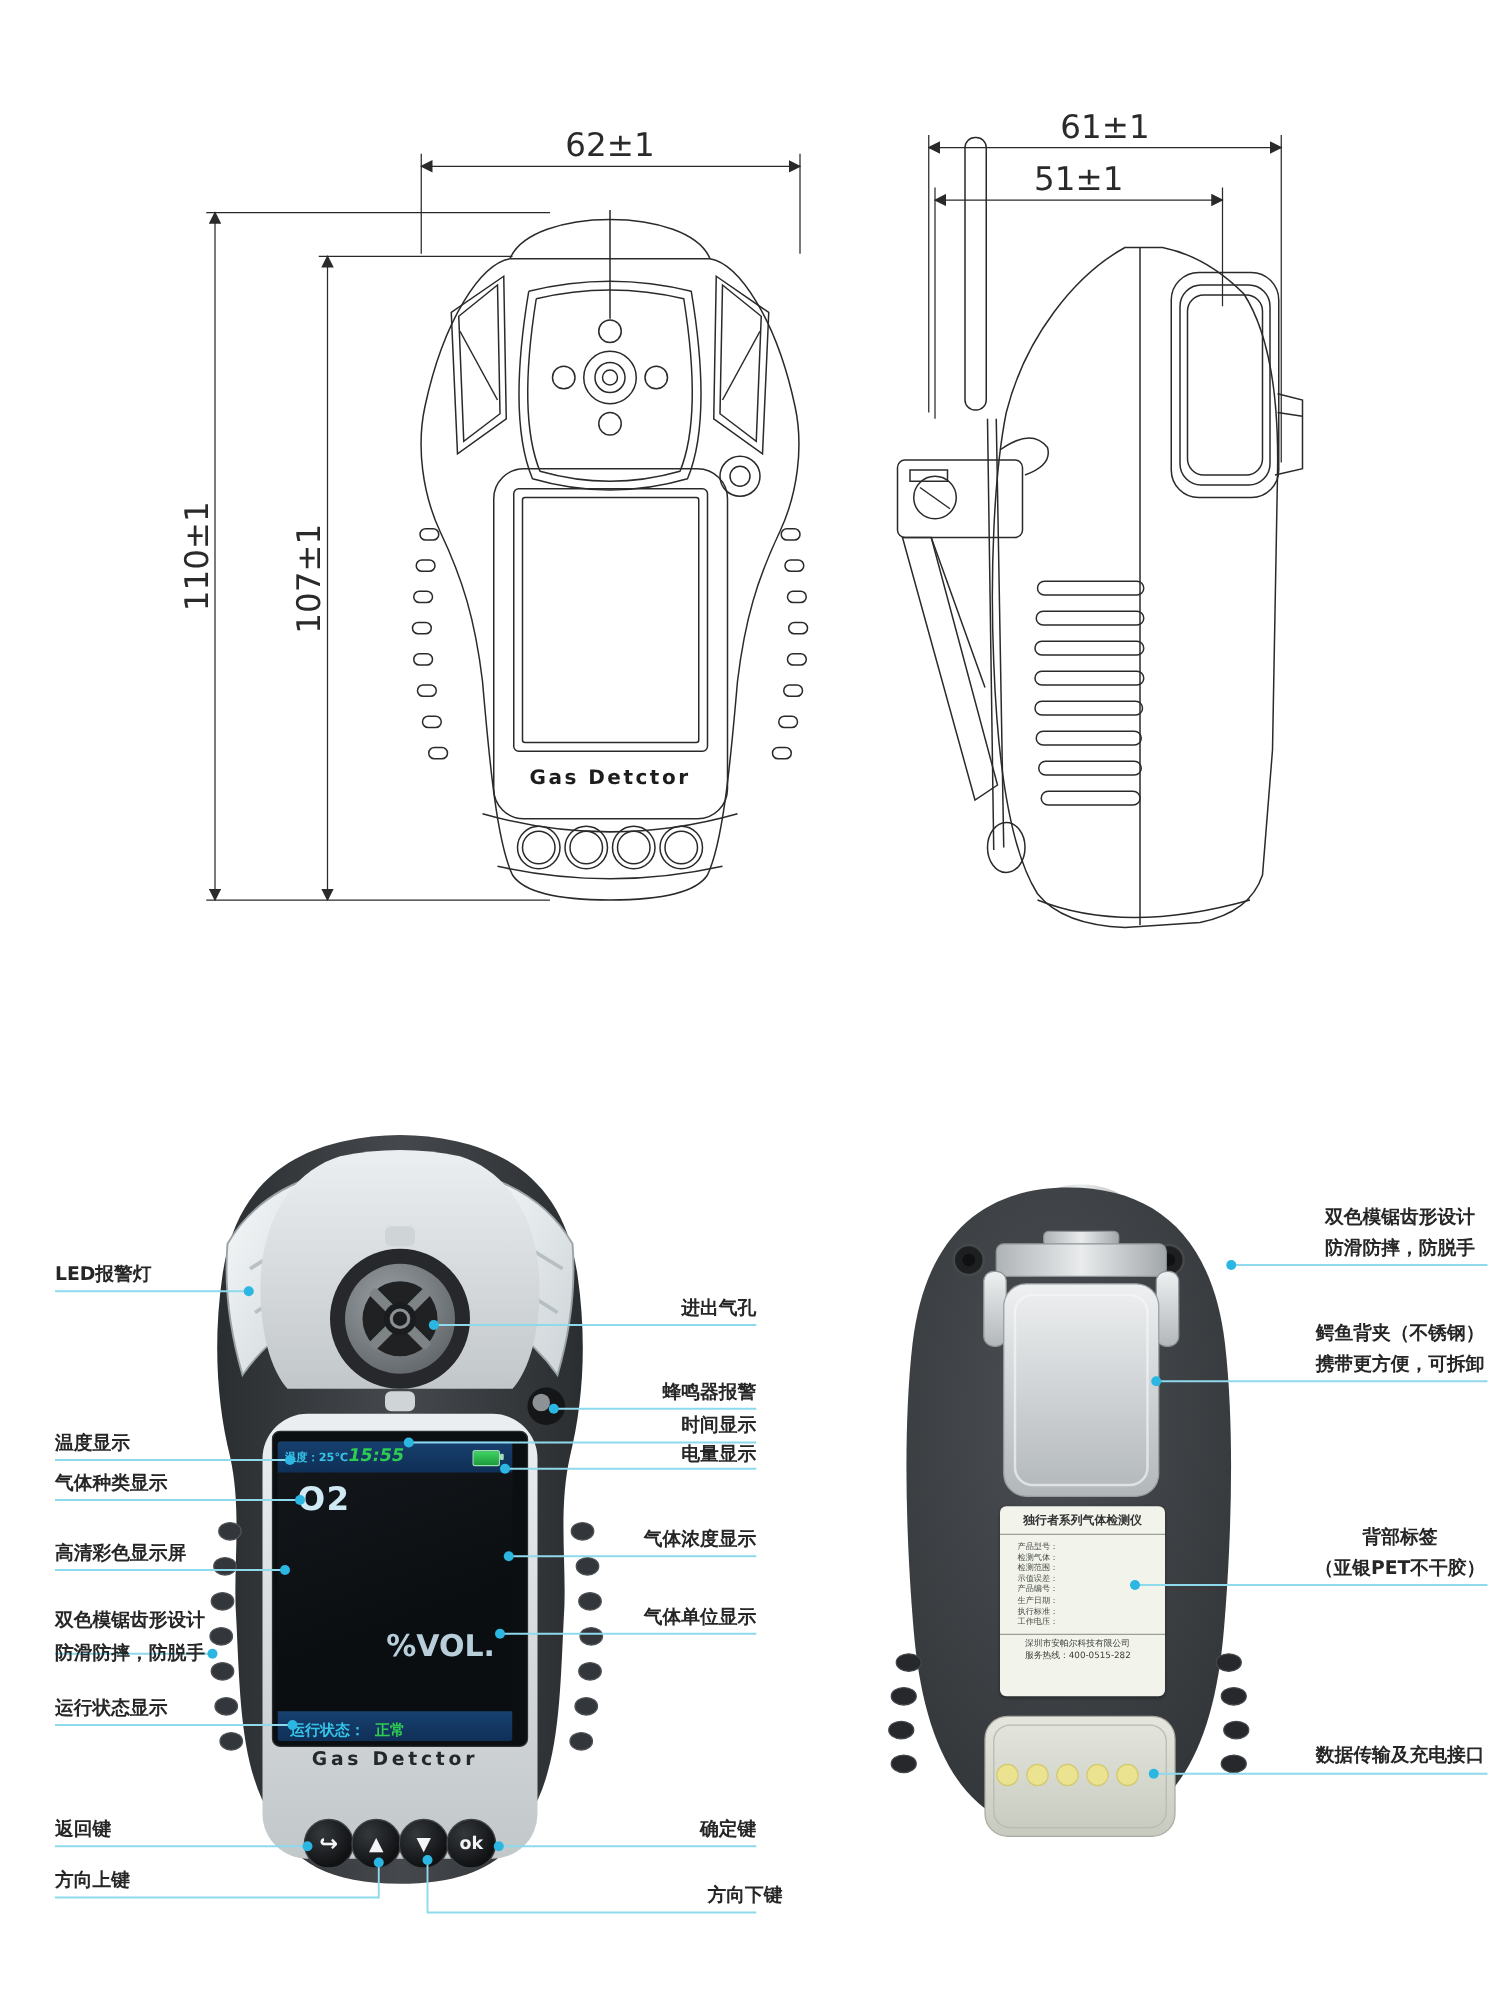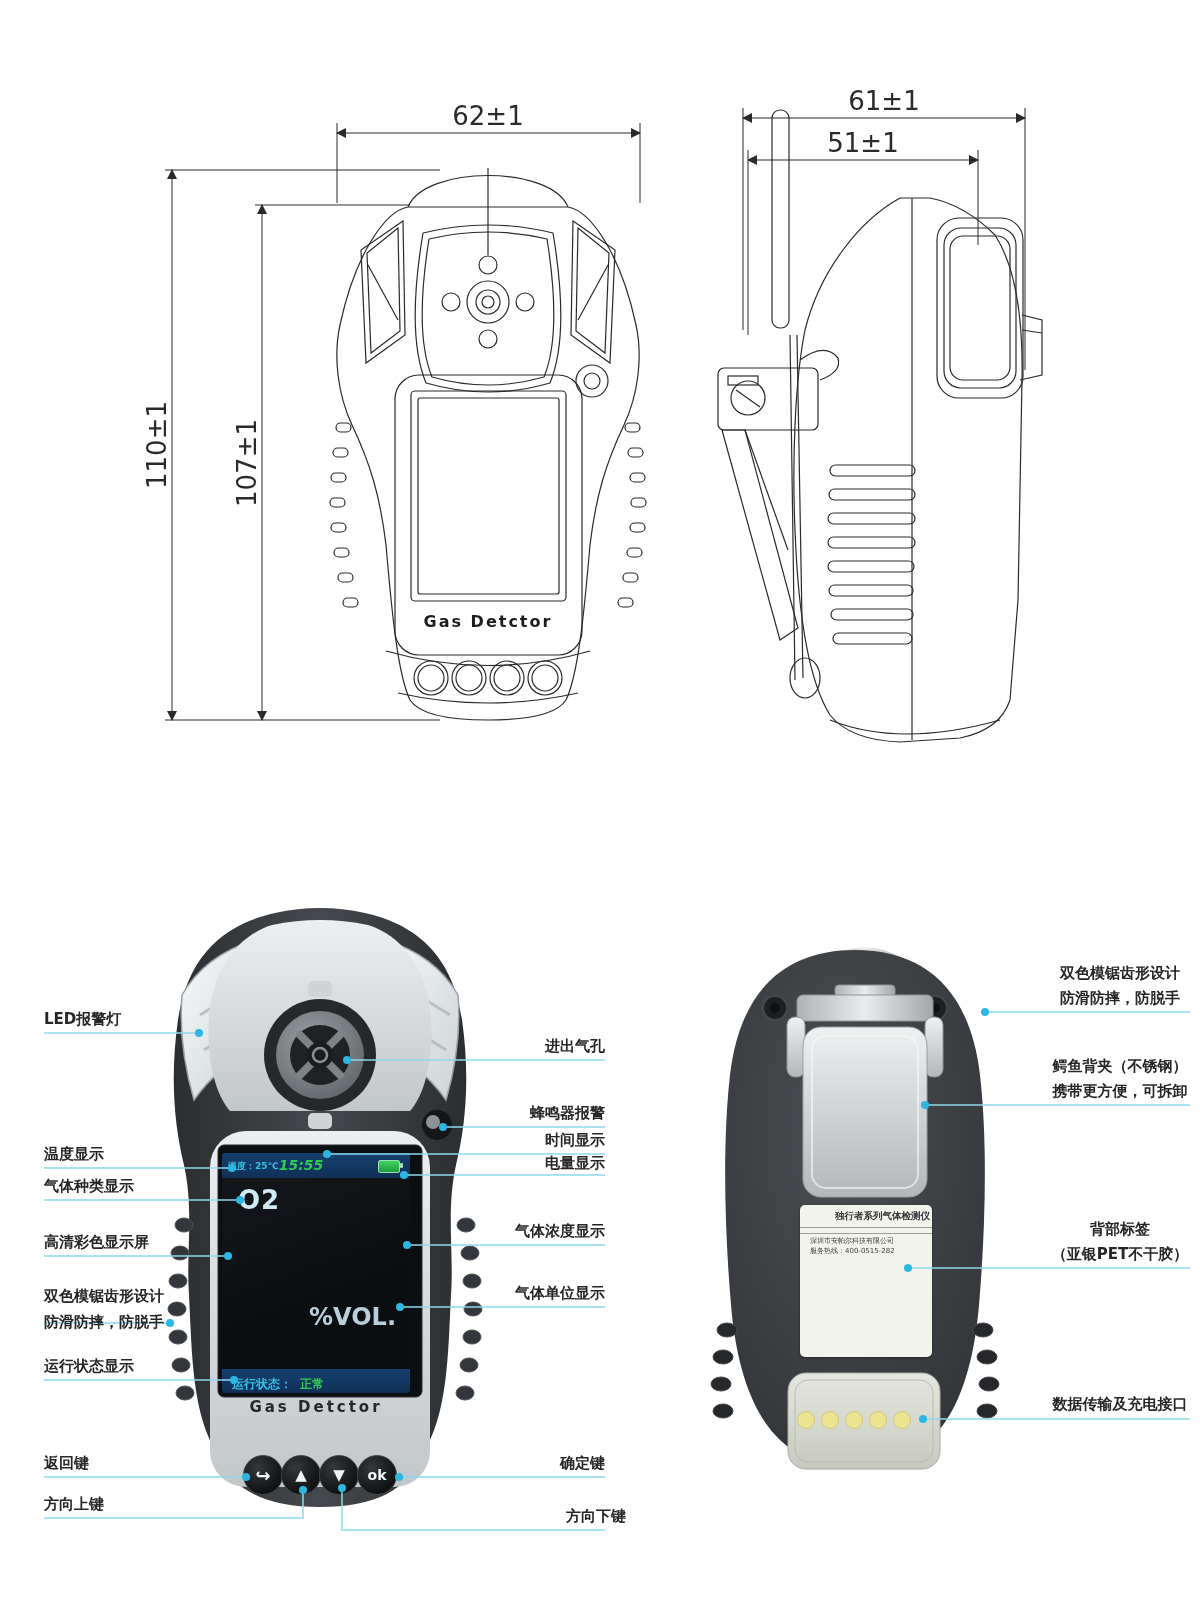--- a/index.html
+++ b/index.html
@@ -27,25 +27,25 @@
   .sbar.bot{padding:4px 0 0 10px;box-sizing:border-box;}
   #brand-photo{position:absolute;left:222px;top:1398px;width:188px;text-align:center;
                font-size:15px;font-weight:bold;letter-spacing:3px;color:#23282b;}
   .devbtn{position:absolute;width:40px;height:40px;border-radius:50%;
           background:radial-gradient(circle at 35% 30%,#35383b,#101214 70%);
           color:#f2f4f5;display:flex;align-items:center;justify-content:center;
           font-weight:bold;border:1px solid #404447;box-sizing:border-box;}
   
   #sticker{position:absolute;left:800px;top:1205px;width:132px;height:152px;background:#f2f4ec;
            border-radius:5px;box-shadow:0 1px 3px rgba(0,0,0,.4);overflow:hidden;}
-  #sticker .st-title{font-size:9.5px;font-weight:bold;color:#333;text-align:right;padding:5px 2px 4px;
+  #sticker .st-title{font-size:9.5px;font-weight:bold;color:#333;text-align:center;padding:5px 2px 4px;
                      border-bottom:1px solid #9aa096;}
   #sticker .st-fields{padding:5px 0 0 14px;}
   #sticker .st-fields div{font-size:6.5px;line-height:8.6px;color:#4a4f48;}
-  #sticker .st-foot{border-top:1px solid #9aa096;margin-top:5px;padding:3px 0 0 10px;}
+  #sticker .st-foot{border-top:1px solid #9aa096;margin-top:5px;padding:3px 0 0 20px;}
   #sticker .st-foot div{font-size:7px;line-height:9.5px;color:#3c403a;}
 </style>
 </head>
 <body>
 
 <div id="canvas">
 
   <svg style="left:140px;top:95px" width="560" height="670" viewBox="0 0 560 670">
     <defs>
       <marker id="arrF" viewBox="0 0 10 10" refX="9" refY="5" markerWidth="10" markerHeight="10" orient="auto-start-reverse">
@@ -361,20 +361,30 @@
           <circle cx="145" cy="515" r="8.5"></circle>
           <circle cx="169" cy="515" r="8.5"></circle>
         <circle cx="193" cy="515" r="8.5"></circle>
           <circle cx="217" cy="515" r="8.5"></circle>
       </g>
     </g>
   </svg>
 
   <div id="sticker">
     <div class="st-title">独行者系列气体检测仪</div>
+    <div class="st-fields">
+      <div>产品型号：</div>
+      <div>检测气体：</div>
+      <div>检测范围：</div>
+      <div>示值误差：</div>
+      <div>产品编号：</div>
+      <div>生产日期：</div>
+      <div>执行标准：</div>
+      <div>工作电压：</div>
+    </div>
     <div class="st-foot">
       <div>深圳市安帕尔科技有限公司</div>
       <div>服务热线：400-0515-282</div>
     </div>
   </div>
 
   <svg style="left:0;top:0;pointer-events:none" width="1200" height="1600" viewBox="0 0 1200 1600">
     <g stroke="#8ed9ec" stroke-width="1.5" fill="none">
       <line x1="44" y1="1033" x2="199" y2="1033"></line>
       <line x1="44" y1="1168" x2="232" y2="1168"></line>

